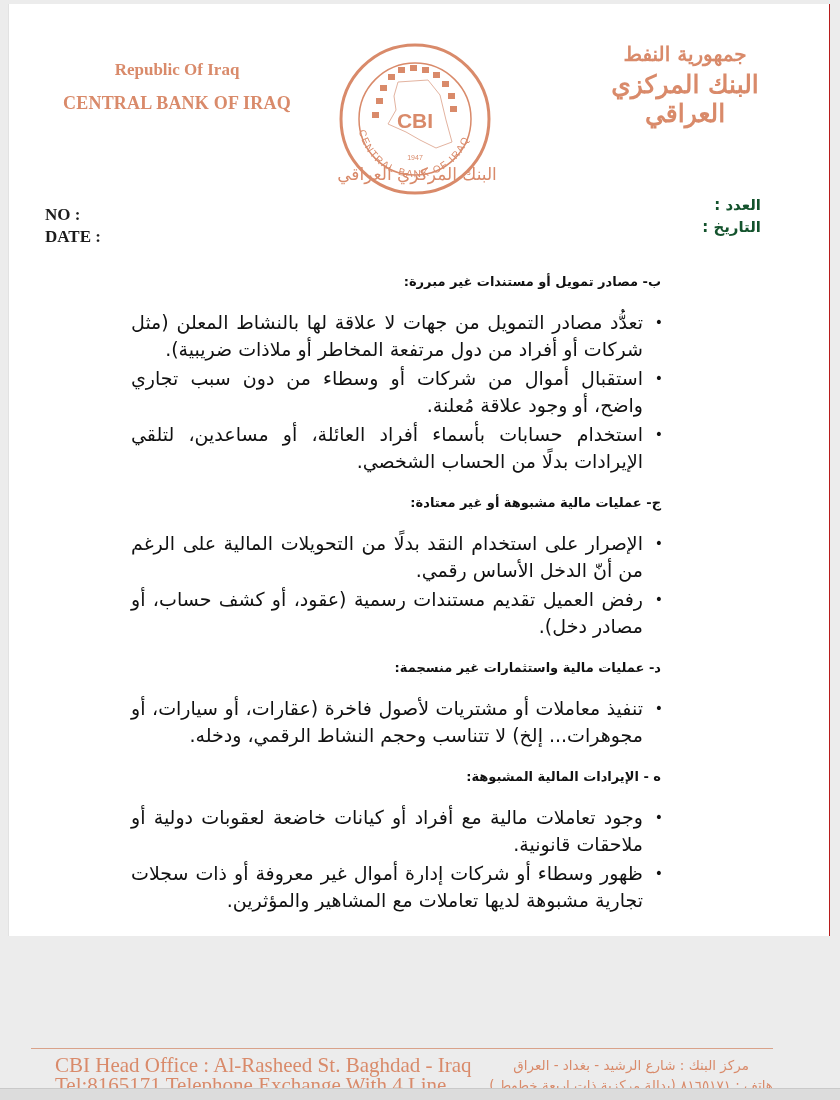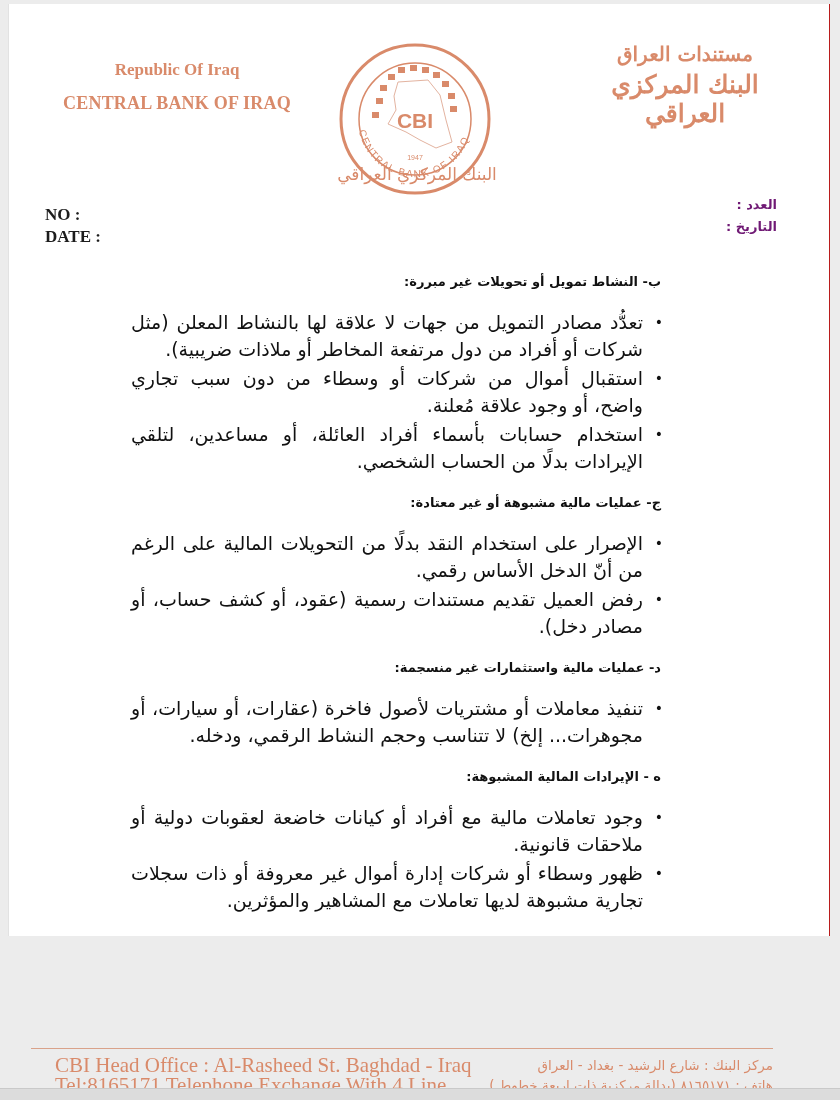--- a/index.html
+++ b/index.html
@@ -21,33 +21,33 @@
 
     .ar-header { position: absolute; right: 44px; top: 38px; width: 200px; text-align: center; direction: rtl; }
     .ar-header .l1 { font-family: "DejaVu Serif", serif; font-size: 20px; font-weight: bold; }
     .ar-header .l2 { font-family: "DejaVu Serif", serif; font-size: 25px; font-weight: bold; margin-top: 4px; }
 
     .seal { position: absolute; left: 327px; top: 36px; width: 158px; height: 158px; }
     .seal-caption { position: absolute; left: 328px; top: 160px; width: 160px; text-align: center;
       font-family: "DejaVu Serif", serif; font-size: 17px; direction: rtl; }
 
     .meta-en { position: absolute; left: 36px; top: 200px; font-size: 17px; font-weight: bold; color: #1c1c1c; line-height: 22px; }
-    .meta-ar { position: absolute; right: 52px; top: 190px; direction: rtl; font-family: "DejaVu Sans", sans-serif; font-size: 13px; font-weight: bold; color: #701a75; line-height: 22px; }
+    .meta-ar { position: absolute; right: 68px; top: 190px; direction: rtl; font-family: "DejaVu Sans", sans-serif; font-size: 15px; font-weight: bold; color: #14532d; line-height: 22px; }
 
     .content { position: absolute; left: 122px; top: 270px; width: 530px; direction: rtl;
       font-family: "DejaVu Sans", sans-serif; color: #111; }
     .section { margin-bottom: 20px; }
     .section-title { font-size: 13px; font-weight: bold; margin: 0 0 20px 0; }
     .bullets { margin: 0; padding: 0 18px 0 0; list-style: none; }
     .bullets li { position: relative; font-size: 19px; line-height: 27px; margin-bottom: 2px; text-align: justify; }
     .bullets li::before { content: "•"; position: absolute; right: -20px; top: 0; font-size: 14px; }
 
     .footer-rule { position: absolute; left: 22px; top: 1044px; width: 742px; height: 1px; background: #d9a28a; }
     .footer-en { position: absolute; left: 46px; top: 1051px; font-size: 21px; line-height: 20px; }
-    .footer-ar { position: absolute; right: 56px; top: 1051px; direction: rtl; font-family: "DejaVu Sans", sans-serif; font-size: 13.5px; line-height: 20px; text-align: right; }
+    .footer-ar { position: absolute; right: 56px; top: 1051px; direction: rtl; font-family: "DejaVu Sans", sans-serif; font-size: 13.5px; line-height: 20px; text-align: center; }
     .bottom-bar { position: absolute; left: 0; top: 1088px; width: 840px; height: 12px; background: #dcdcdc; border-top: 1px solid #c9c9c9; }
   </style>
 </head>
 <body>
 
 <div class="page">
 
   <div class="en-header brand">
     <div class="l1">Republic Of Iraq</div>
     <div class="l2">CENTRAL BANK OF IRAQ</div>
@@ -75,36 +75,36 @@
       <defs>
           <path id="ring" d="M22 80 A57 57 0 0 0 136 80"></path>
         </defs>
       <text font-family="Liberation Sans, sans-serif" font-size="10" fill="#d98a6a" letter-spacing="1.5"><textPath href="#ring" startOffset="6%">CENTRAL BANK OF IRAQ</textPath></text>
       <text x="79" y="120" text-anchor="middle" font-family="Liberation Sans, sans-serif" font-size="7" fill="#d98a6a">1947</text>
     </svg>
   </div>
   <div class="seal-caption brand">البنك المركزي العراقي</div>
 
   <div class="ar-header brand">
-    <div class="l1">مستندات العراق</div>
+    <div class="l1">جمهورية النفط</div>
     <div class="l2">البنك المركزي العراقي</div>
   </div>
 
   <div class="meta-en">
     <div>NO :</div>
     <div>DATE :</div>
   </div>
   <div class="meta-ar">
     <div>العدد :</div>
     <div>التاريخ :</div>
   </div>
 
   <div class="content">
     <div class="section">
-      <p class="section-title">ب- النشاط تمويل أو تحويلات غير مبررة:</p>
+      <p class="section-title">ب- مصادر تمويل أو مستندات غير مبررة:</p>
       <ul class="bullets">
         <li>تعدُّد مصادر التمويل من جهات لا علاقة لها بالنشاط المعلن (مثل شركات أو أفراد من دول مرتفعة المخاطر أو ملاذات ضريبية).</li>
         <li>استقبال أموال من شركات أو وسطاء من دون سبب تجاري واضح، أو وجود علاقة مُعلنة.</li>
         <li>استخدام حسابات بأسماء أفراد العائلة، أو مساعدين، لتلقي الإيرادات بدلًا من الحساب الشخصي.</li>
       </ul>
     </div>
     <div class="section">
       <p class="section-title">ج- عمليات مالية مشبوهة أو غير معتادة:</p>
       <ul class="bullets">
         <li>الإصرار على استخدام النقد بدلًا من التحويلات المالية على الرغم من أنّ الدخل الأساس رقمي.</li>

